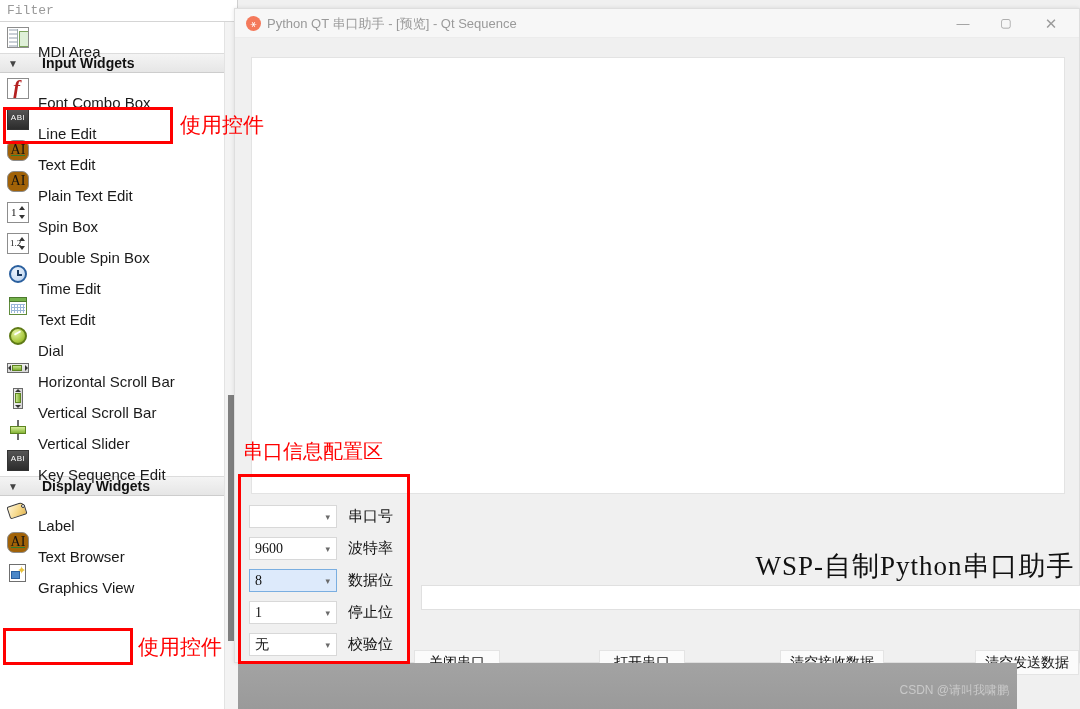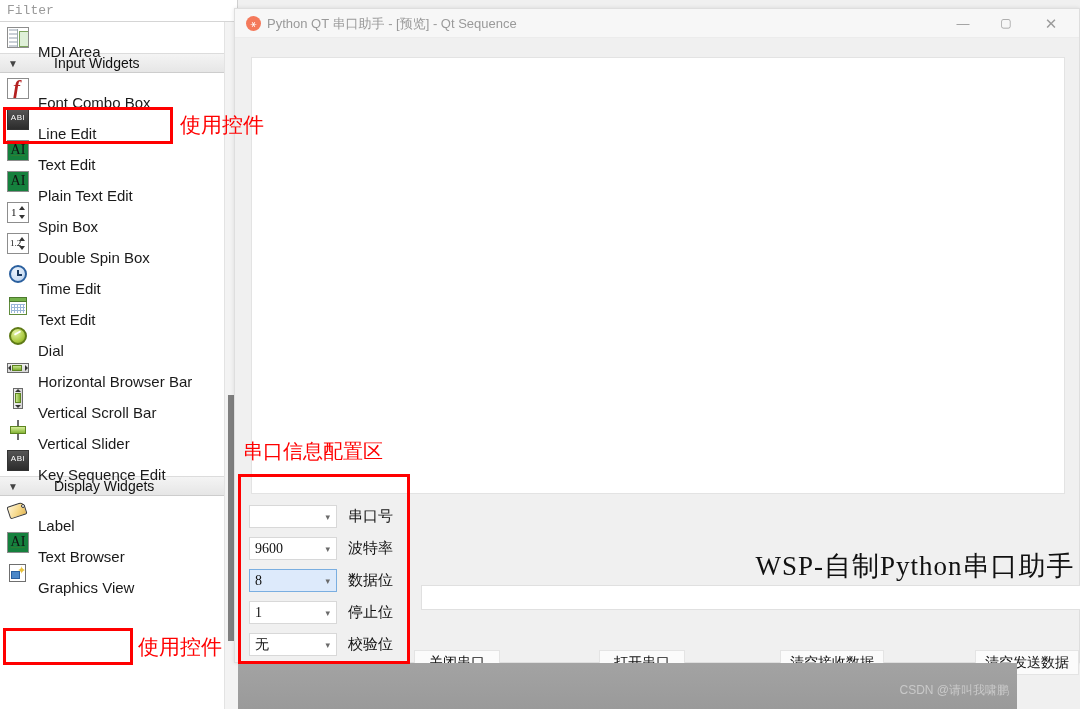--- a/index.html
+++ b/index.html
@@ -56,21 +56,21 @@
     display: flex; align-items: center;
     background: linear-gradient(#f4f4f4, #e6e6e6);
     border-top: 1px solid #dcdcdc;
     border-bottom: 1px solid #cdcdcd;
     font-size: 14px; color: #111;
     padding-left: 6px;
   }
   .wl-group .chev {
     width: 14px; font-size: 10px; color: #444; text-align: center;
   }
-  .wl-group .wl-glabel { margin-left: 34px; font-weight: normal; }
+  .wl-group .wl-glabel { margin-left: 22px; font-weight: bold; }
 
   
   .ico {
     width: 22px; height: 21px;
     position: relative;
     flex: 0 0 22px;
     background: linear-gradient(#fdfdfd, #e9e9e9);
     border: 1px solid #8d8d8d;
     overflow: hidden;
   }
@@ -122,21 +122,21 @@
   }
 
   .ico-abi { background: linear-gradient(#555, #2c2c2c); border-color: #333; padding-left: 12px; }
   .ico-abi .t {
     position: absolute; left: 2px; top: 3px; right: 2px;
     color: #fff; font-size: 8px; letter-spacing: 0.5px;
     font-family: "Liberation Sans", sans-serif;
     text-align: center;
   }
 
-  .ico-ai { background: #15803d; }
+  .ico-ai { background: #a16207; border-radius: 7px; }
   .ico-ai .t {
     position: absolute; left: 0; right: 0; top: 1px;
     text-align: center;
     font-family: "Liberation Serif", serif; font-size: 14px; color: #111;
   }
   .ico-ai.underline:after {
     content: ''; position: absolute; left: 3px; right: 3px; bottom: 4px; height: 1px;
     background: #2f7d32;
   }
 
@@ -509,21 +509,21 @@
       <span class="wl-label">Dial</span>
     </div>
 
     <div class="wl-item">
       <span class="ico ico-hscroll plain">
         <span class="track"></span>
           <span class="thumb"></span>
           <span class="la"></span>
           <span class="ra"></span>
       </span>
-      <span class="wl-label">Horizontal Browser Bar</span>
+      <span class="wl-label">Horizontal Scroll Bar</span>
     </div>
 
     <div class="wl-item">
       <span class="ico ico-vscroll plain">
         <span class="track"></span>
           <span class="thumb"></span>
           <span class="ua"></span>
           <span class="da"></span>
       </span>
       <span class="wl-label">Vertical Scroll Bar</span>

